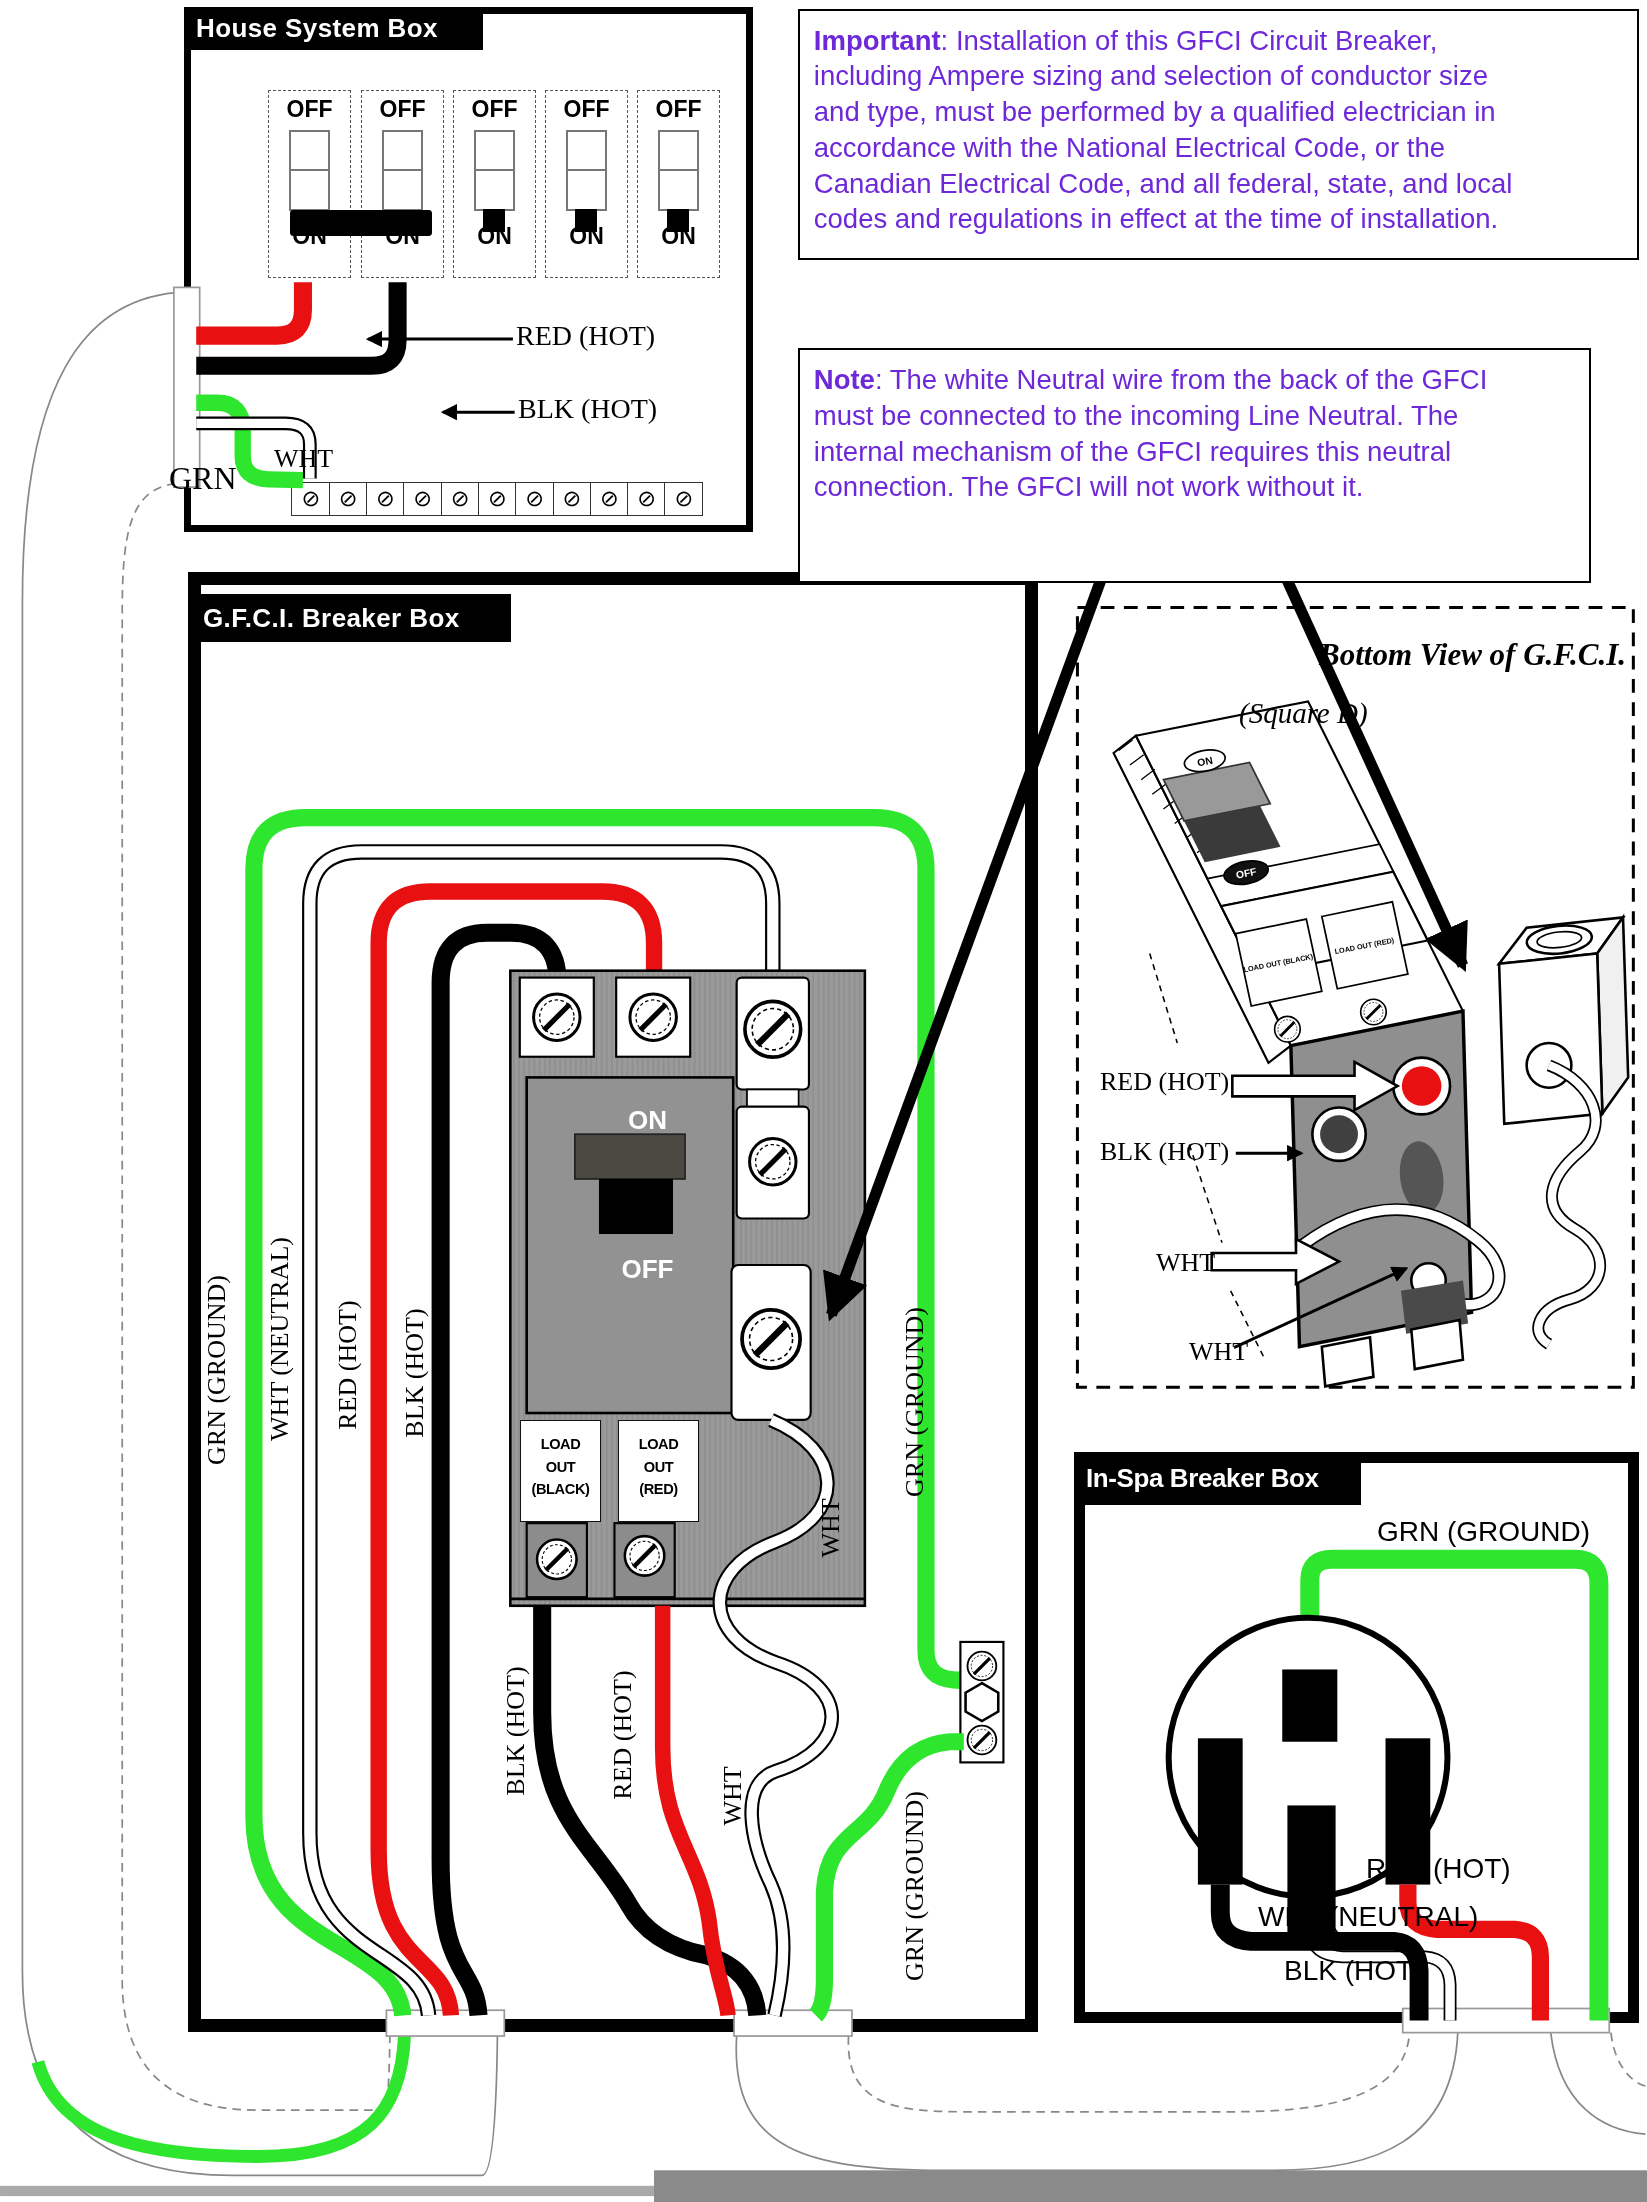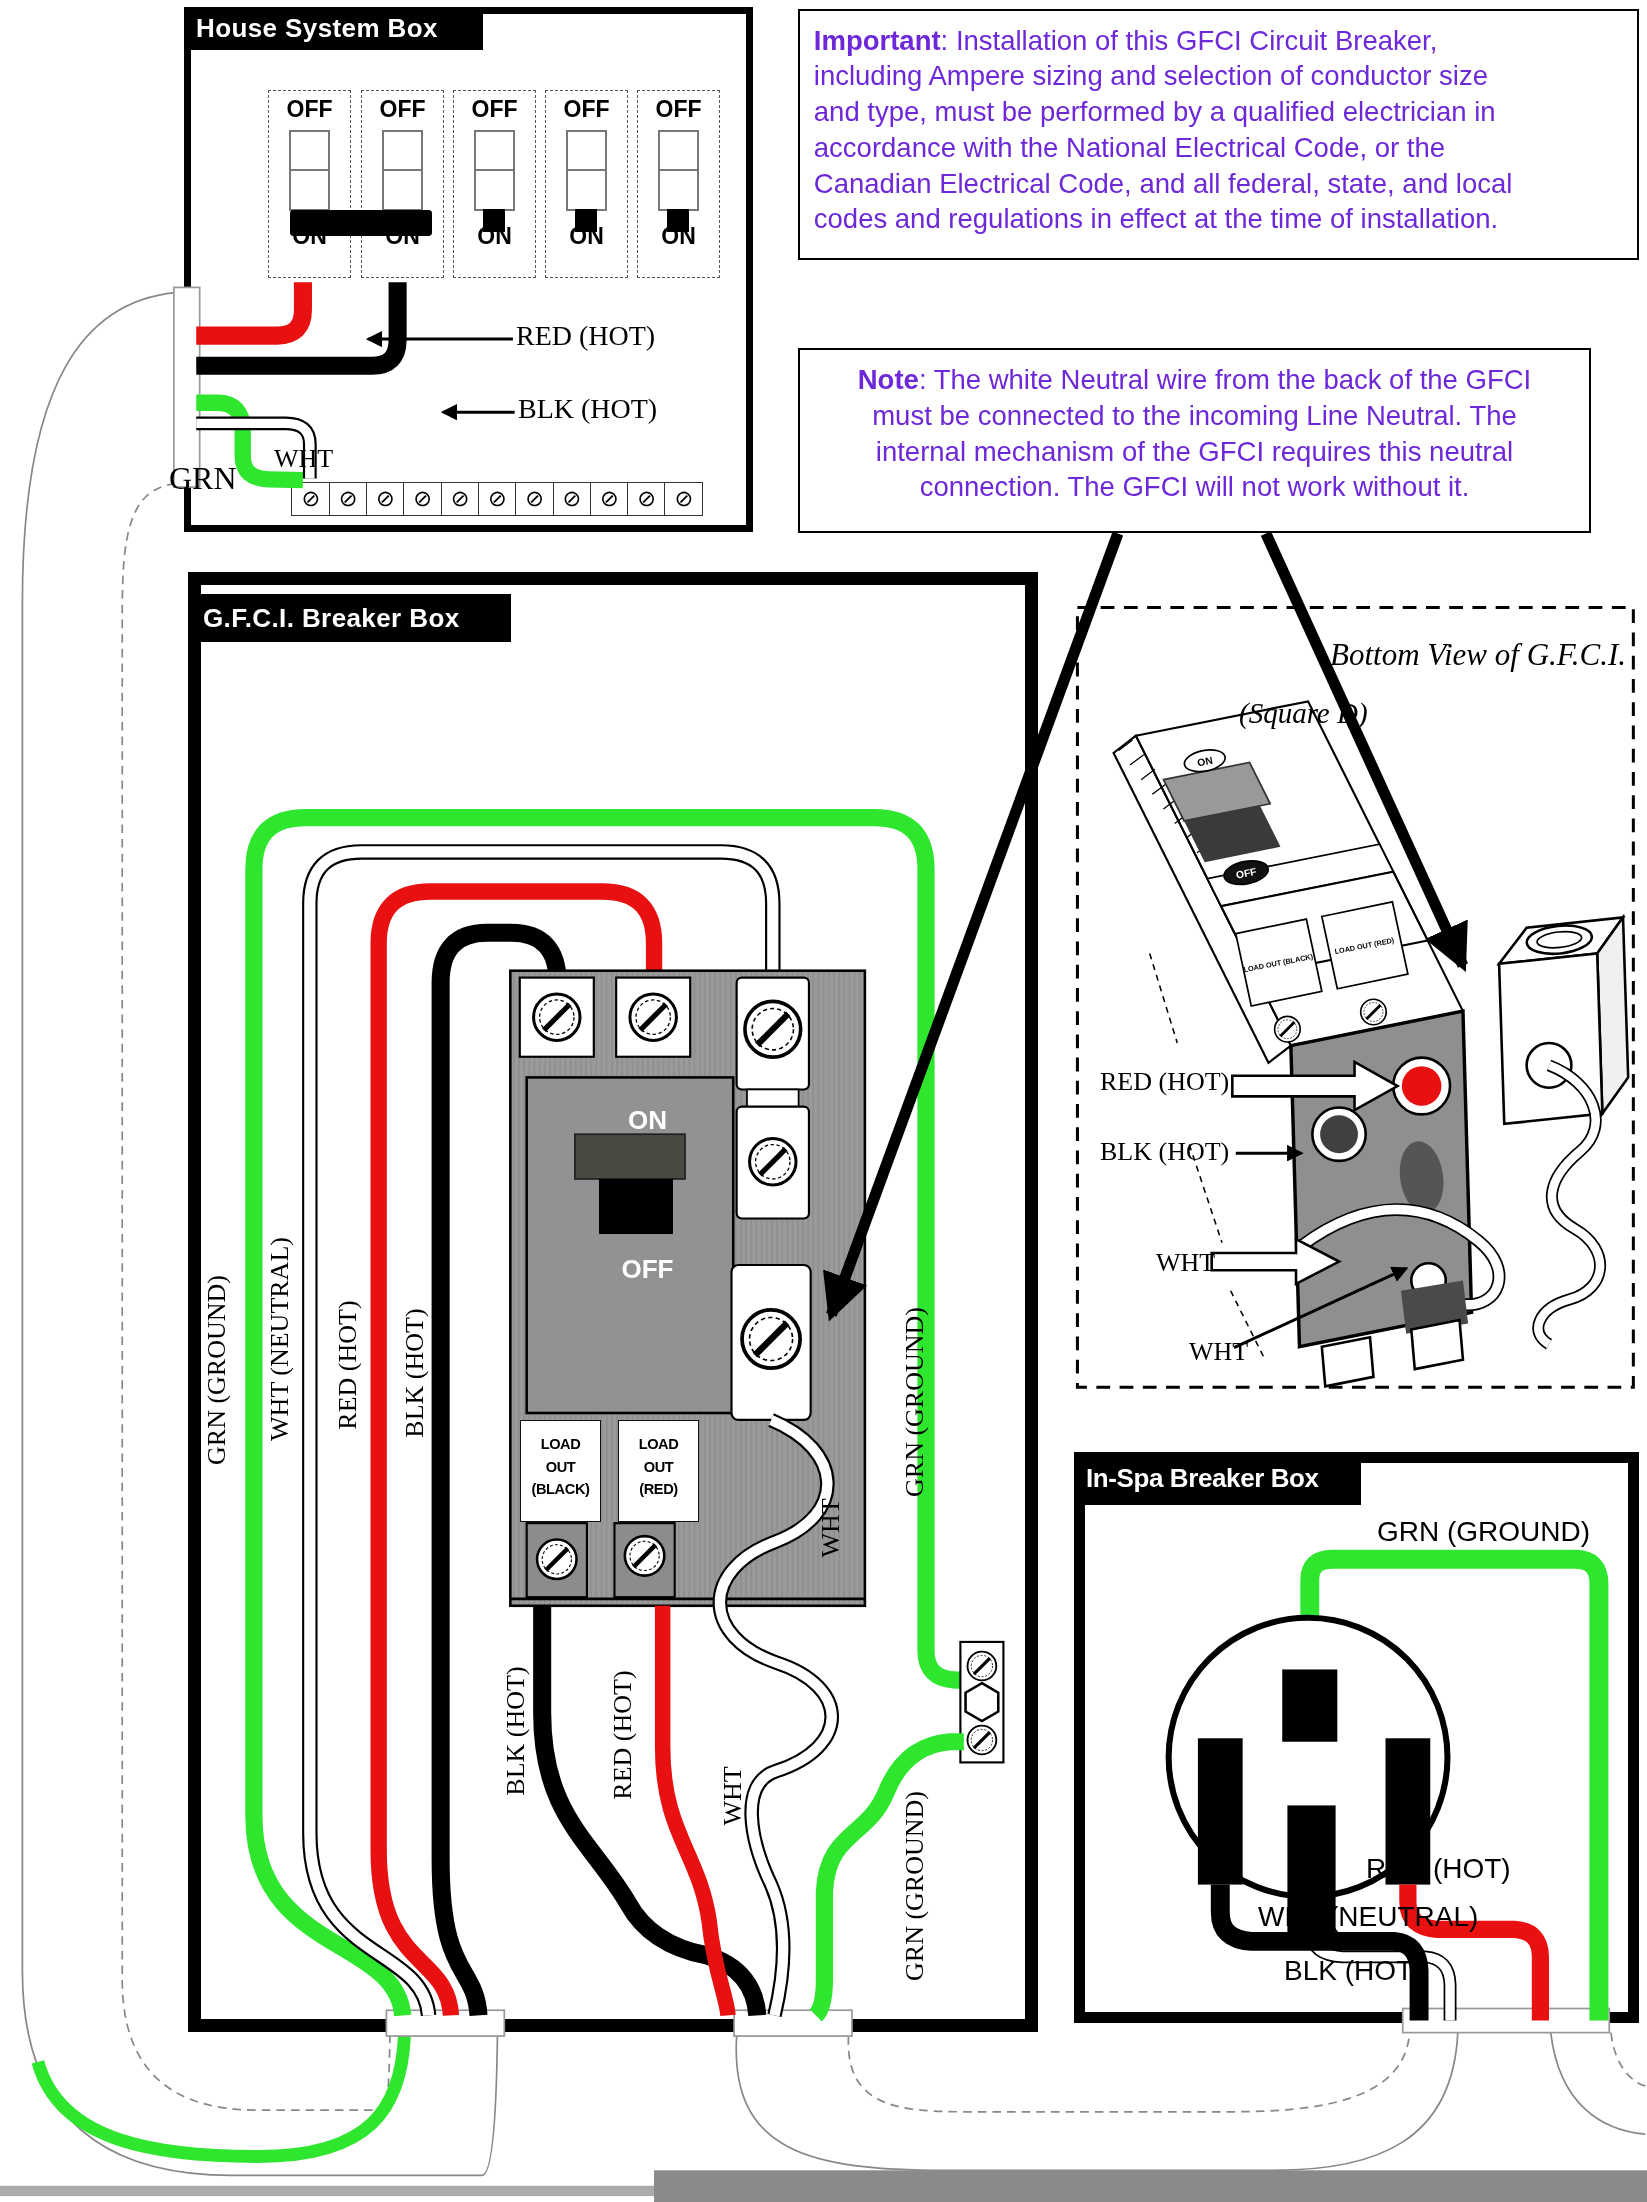--- a/index.html
+++ b/index.html
@@ -27,21 +27,21 @@
          font-size:22.4px;line-height:31px;text-align:center;margin-left:-1.7px;}
   .noteblock{position:absolute;border:2.6px solid #000;background:#fff;z-index:10;
              font-size:27.5px;line-height:1.30;padding:12px 13.8px;box-sizing:border-box;color:#6d28d9;}
   .noteblock b{font-weight:bold;}
   .noteblock span{white-space:pre-line;}
   .loadplate{position:absolute;z-index:10;width:81px;height:102px;background:#fff;border:1.7px solid #111;
              box-sizing:border-box;text-align:center;font-weight:bold;font-size:14.6px;line-height:1.55;
              padding-top:12px;letter-spacing:-0.4px;}
   .gfcitext{position:absolute;z-index:10;color:#fff;font-weight:bold;font-size:26px;}
   .italcap{position:absolute;z-index:10;font-family:"Liberation Serif",serif;font-style:italic;
-           font-weight:normal;color:#000;}
+           font-weight:bold;color:#000;}
 </style>
 </head>
 <body>
 
 <div id="canvas">
 
   <div class="boxframe" style="left:184px;top:6.9px;width:569px;height:525px;"></div>
   <div class="titlebar" style="left:184px;top:6.9px;width:299px;height:43px;">House System Box</div>
 
   <div class="breaker" style="left:268px;top:90px;">
@@ -105,21 +105,21 @@
   </div>
 
   <div class="noteblock" style="left:798px;top:8.6px;width:841px;height:251px;">
     <b>Important</b><span>: Installation of this GFCI Circuit Breaker,
 including Ampere sizing and selection of conductor size
 and type, must be performed by a qualified electrician in
 accordance with the National Electrical Code, or the
 Canadian Electrical Code, and all federal, state, and local
 codes and regulations in effect at the time of installation.</span>
   </div>
-  <div class="noteblock" style="left:798px;top:348px;width:793px;height:185px;text-align:center;">
+  <div class="noteblock" style="left:798px;top:348px;width:793px;height:235px;">
     <b>Note</b><span>: The white Neutral wire from the back of the GFCI
 must be connected to the incoming Line Neutral. The
 internal mechanism of the GFCI requires this neutral
 connection. The GFCI will not work without it.</span>
   </div>
 
   <div class="boxframe" style="left:188px;top:572px;width:850px;height:1460px;border-width:13.8px;"></div>
   <div class="titlebar" style="left:191px;top:594px;width:320px;height:48px;line-height:48px;">G.F.C.I. Breaker Box</div>
 
   <div class="vlab" style="left:217px;top:1370px;">GRN (GROUND)</div>

